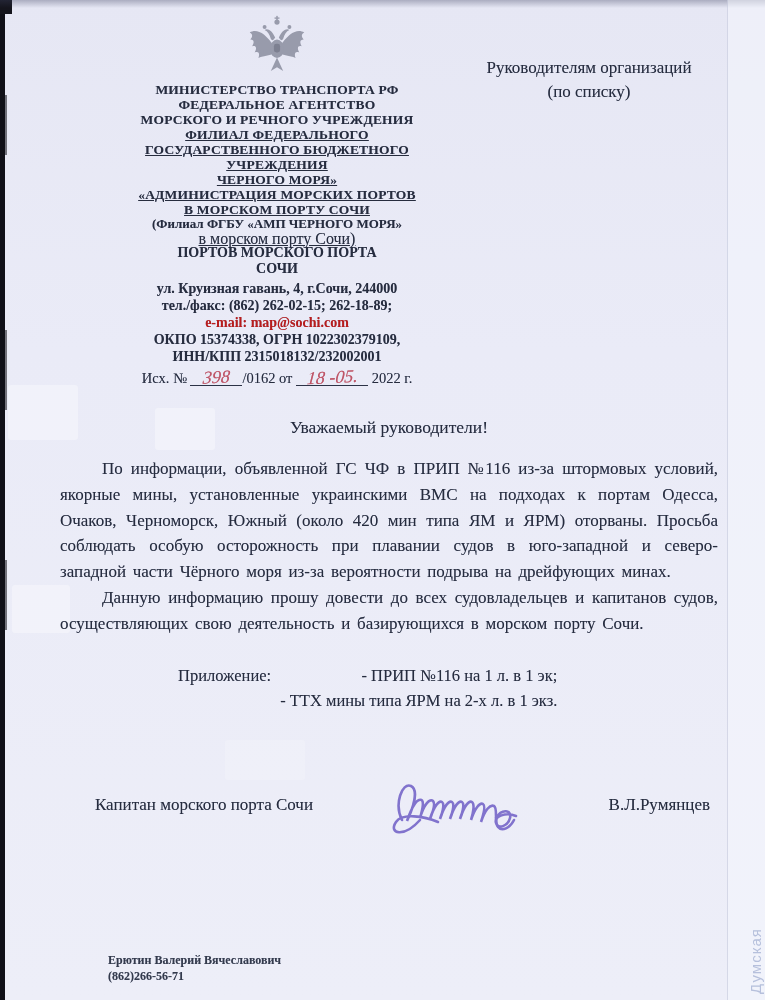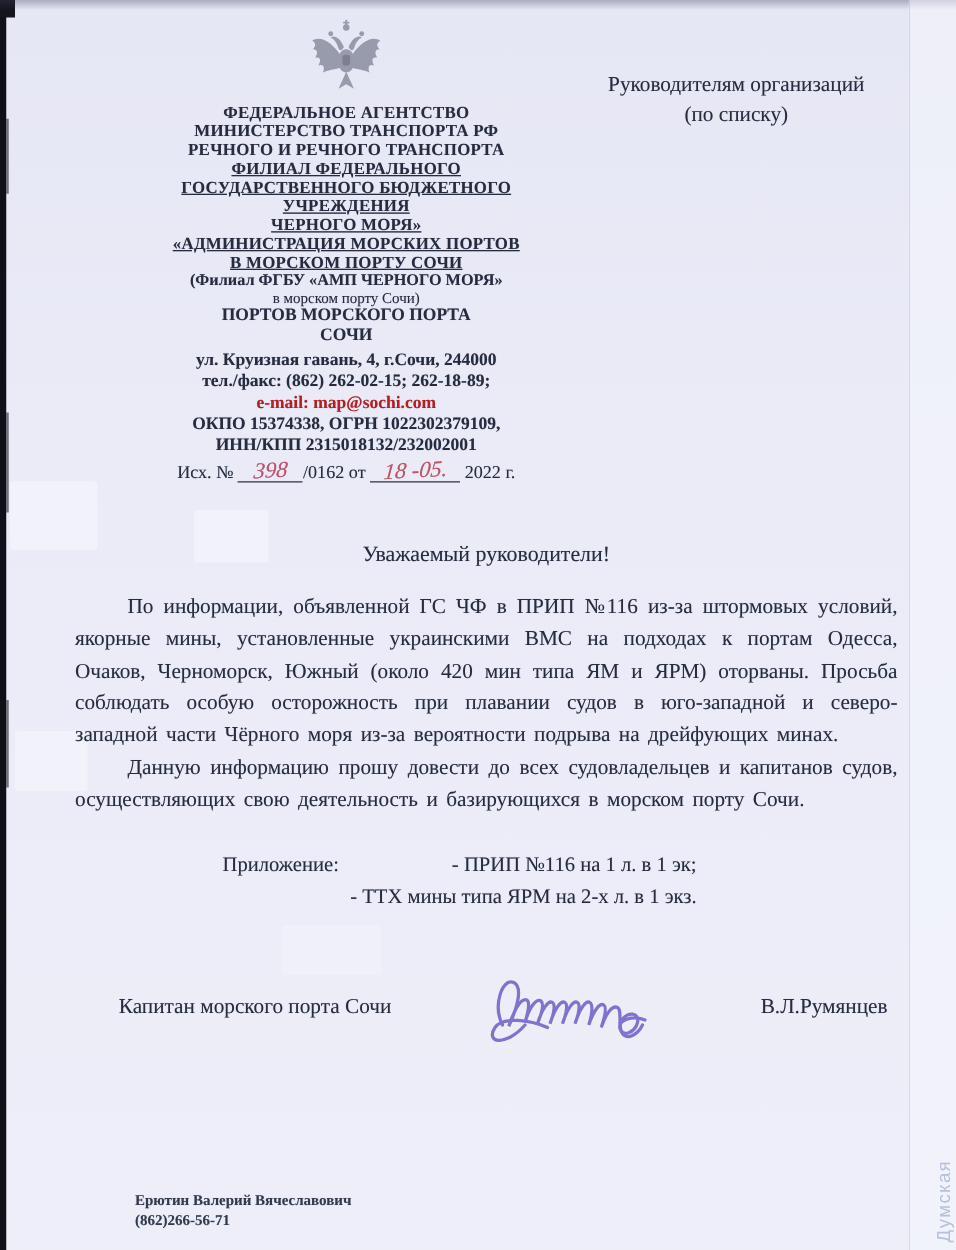--- a/index.html
+++ b/index.html
@@ -21,38 +21,38 @@
   .blotch{position:absolute;background:rgba(255,255,255,.35);border-radius:3px;}
 
   
   .emblem{position:absolute;left:246px;top:12px;width:62px;height:66px;opacity:.88;}
 
   
   .letterhead{position:absolute;left:88px;top:82px;width:378px;text-align:center;}
   .lh-caps-a{font-size:13.5px;font-weight:600;line-height:15px;letter-spacing:.2px;}
   .lh-caps-b{font-size:13.5px;font-weight:700;line-height:15px;letter-spacing:.2px;text-decoration:underline;}
   .lh-paren{font-size:13px;font-weight:600;line-height:14.5px;}
-  .lh-paren-sm{font-size:12px;font-weight:400;line-height:13.5px;}
+  .lh-paren-sm{font-size:16px;font-weight:400;line-height:13.5px;text-decoration:underline;}
   .lh-capt{font-size:14px;font-weight:700;line-height:15.5px;}
   .lh-addr{font-size:14px;font-weight:700;line-height:17px;}
   .lh-addr-first{margin-top:4px;}
   .lh-email{color:#b91c1c;}
   .ref-line{margin-top:5px;font-size:14.5px;font-weight:400;white-space:nowrap;}
   .hw{font-style:italic;color:#bf5668;font-size:18px;
       display:inline-block;transform:rotate(-3deg) skewX(-8deg);
       text-shadow:0 0 .5px rgba(191,86,104,.6);}
   .u-line{display:inline-block;border-bottom:1.4px solid #2c3246;
       min-width:52px;text-align:center;line-height:13px;vertical-align:baseline;}
 
   
   .recipient{position:absolute;left:455px;top:56px;width:268px;text-align:center;
       font-size:17px;line-height:24px;}
 
   
-  .main{position:absolute;left:60px;top:417px;width:658px;margin-top:16px;}
+  .main{position:absolute;left:60px;top:417px;width:658px;}
   .salutation{text-align:center;font-size:17.5px;margin:0 0 18px 0;}
   .para{font-size:17px;line-height:25.8px;text-align:justify;text-indent:42px;
       word-spacing:2.5px;margin:0;}
   .attachment{display:flex;margin-top:26px;padding-left:118px;font-size:16.5px;line-height:25px;text-align:right;}
   .attachment .att-label{white-space:nowrap;margin-right:9px;}
 
   
   .sig-row{position:absolute;left:60px;top:795px;width:658px;display:flex;
       justify-content:space-between;font-size:17px;}
   .sig-pos{padding-left:35px;}
@@ -98,23 +98,23 @@
       <circle cx="26" cy="62" r="3"></circle>
         <circle cx="74" cy="62" r="3"></circle>
       <rect x="48.8" y="3" width="2.4" height="8"></rect>
       <rect x="46" y="5.5" width="8" height="2.2"></rect>
     </g>
     <rect x="45" y="48" width="10" height="14" rx="4" fill="#6f7284"></rect>
   </svg>
 </div>
 
 <div class="letterhead txt">
+  <div class="lh-caps-a">МИНИСТЕРСТВО ТРАНСПОРТА РФ</div>
   <div class="lh-caps-a">ФЕДЕРАЛЬНОЕ АГЕНТСТВО</div>
-  <div class="lh-caps-a">МИНИСТЕРСТВО ТРАНСПОРТА РФ</div>
-  <div class="lh-caps-a">РЕЧНОГО И РЕЧНОГО ТРАНСПОРТА</div>
+  <div class="lh-caps-a">МОРСКОГО И РЕЧНОГО УЧРЕЖДЕНИЯ</div>
   <div class="lh-caps-b">ФИЛИАЛ ФЕДЕРАЛЬНОГО</div>
   <div class="lh-caps-b">ГОСУДАРСТВЕННОГО БЮДЖЕТНОГО</div>
   <div class="lh-caps-b">УЧРЕЖДЕНИЯ</div>
   <div class="lh-caps-b">ЧЕРНОГО МОРЯ»</div>
   <div class="lh-caps-b">«АДМИНИСТРАЦИЯ МОРСКИХ ПОРТОВ</div>
   <div class="lh-caps-b">В МОРСКОМ ПОРТУ СОЧИ</div>
   <div class="lh-paren">(Филиал ФГБУ «АМП ЧЕРНОГО МОРЯ»</div>
   <div class="lh-paren-sm">в морском порту Сочи)</div>
   <div class="lh-capt">ПОРТОВ МОРСКОГО ПОРТА</div>
   <div class="lh-capt">СОЧИ</div>

